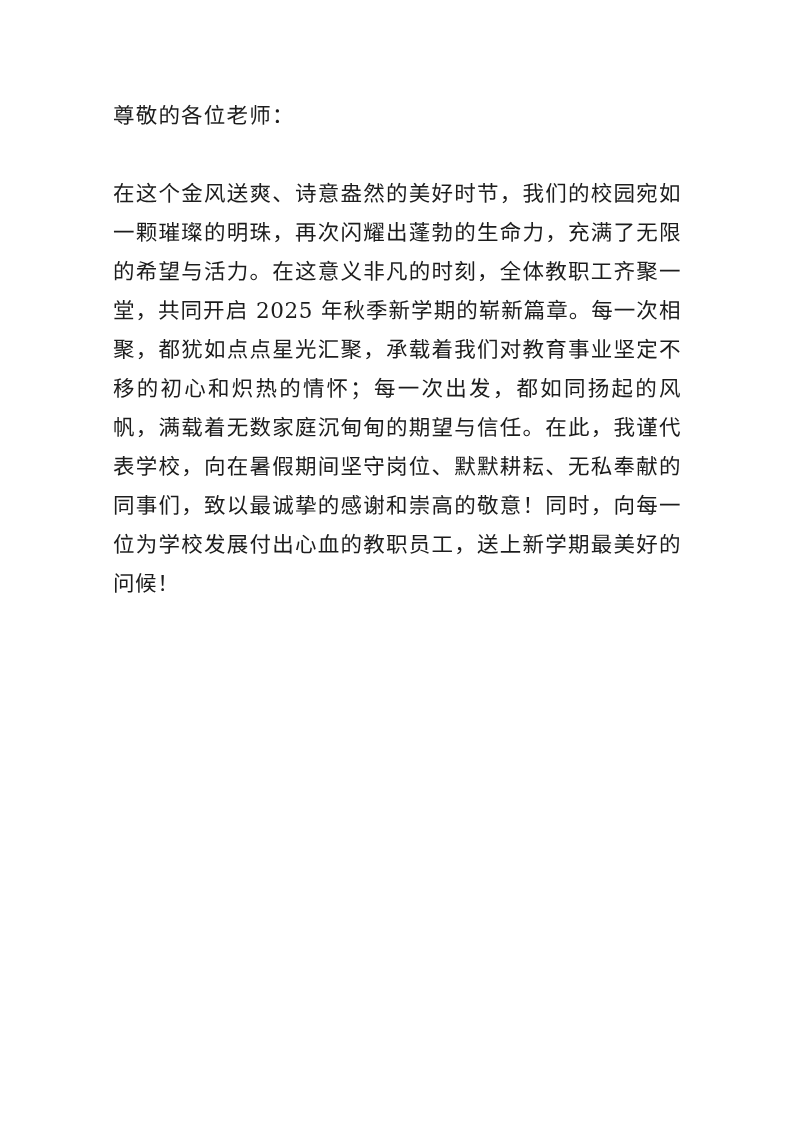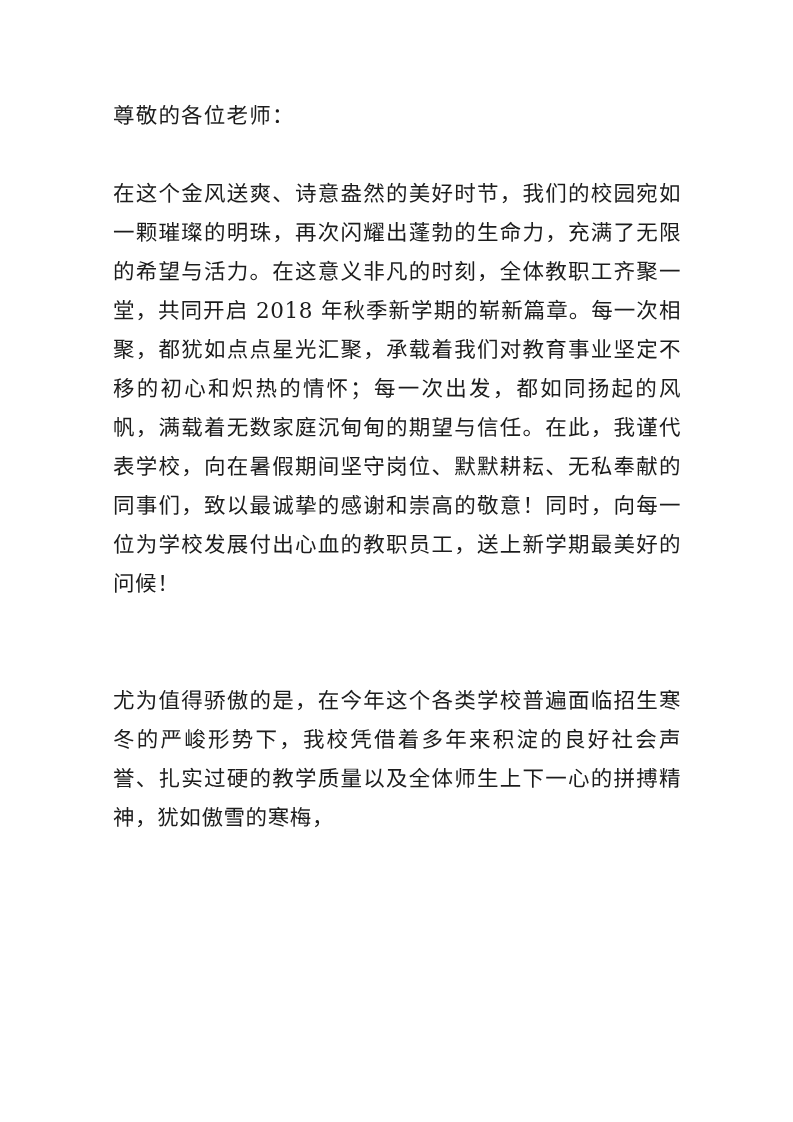--- a/index.html
+++ b/index.html
@@ -63,23 +63,22 @@
 </head>
 <body>
 
 <div class="page">
   <div class="text-column">
 
     <div class="doc-line salutation">尊敬的各位老师：</div>
 
     <div class="spacer"></div>
 
-    <p class="doc-para">在这个金风送爽、诗意盎然的美好时节，我们的校园宛如一颗璀璨的明珠，再次闪耀出蓬勃的生命力，充满了无限的希望与活力。在这意义非凡的时刻，全体教职工齐聚一堂，共同开启 2018 年秋季新学期的崭新篇章。每一次相聚，都犹如点点星光汇聚，承载着我们对教育事业坚定不移的初心和炽热的情怀；每一次出发，都如同扬起的风帆，满载着无数家庭沉甸甸的期望与信任。在此，我谨代表学校，向在暑假期间坚守岗位、默默耕耘、无私奉献的同事们，致以最诚挚的感谢和崇高的敬意！同时，向每一位为学校发展付出心血的教职员工，送上新学期最美好的问候！</p>
+    <p class="doc-para">在这个金风送爽、诗意盎然的美好时节，我们的校园宛如一颗璀璨的明珠，再次闪耀出蓬勃的生命力，充满了无限的希望与活力。在这意义非凡的时刻，全体教职工齐聚一堂，共同开启 2025 年秋季新学期的崭新篇章。每一次相聚，都犹如点点星光汇聚，承载着我们对教育事业坚定不移的初心和炽热的情怀；每一次出发，都如同扬起的风帆，满载着无数家庭沉甸甸的期望与信任。在此，我谨代表学校，向在暑假期间坚守岗位、默默耕耘、无私奉献的同事们，致以最诚挚的感谢和崇高的敬意！同时，向每一位为学校发展付出心血的教职员工，送上新学期最美好的问候！</p>
 
     <div class="spacer"></div>
 
 
     <div class="spacer"></div>
 
-    <p class="doc-para truncated">尤为值得骄傲的是，在今年这个各类学校普遍面临招生寒冬的严峻形势下，我校凭借着多年来积淀的良好社会声誉、扎实过硬的教学质量以及全体师生上下一心的拼搏精神，犹如傲雪的寒梅，</p>
 
   </div>
 </div>
 
 </body></html>

